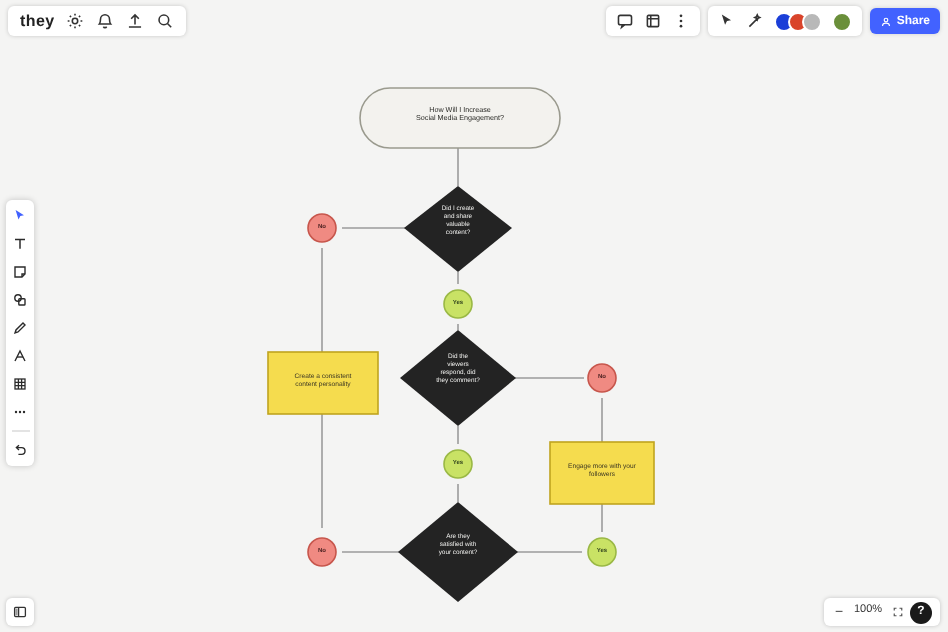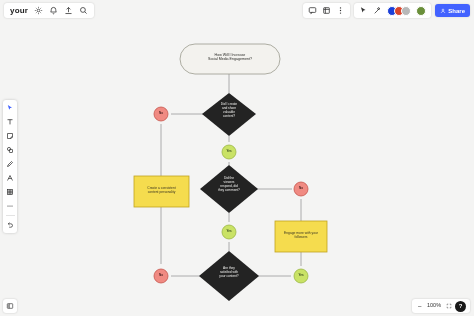--- a/index.html
+++ b/index.html
@@ -301,21 +301,21 @@
 
     <div class="node-text text-badge" style="left:153px; top:112px; width:16px;">No</div>
     <div class="node-text text-badge text-badge-yes" style="left:221px; top:150px; width:16px;">Yes</div>
     <div class="node-text text-badge" style="left:293px; top:187px; width:16px;">No</div>
     <div class="node-text text-badge text-badge-yes" style="left:221px; top:230px; width:16px;">Yes</div>
     <div class="node-text text-badge" style="left:153px; top:274px; width:16px;">No</div>
     <div class="node-text text-badge text-badge-yes" style="left:293px; top:274px; width:16px;">Yes</div>
   </div>
 
   <div class="topbar-left">
-    <div class="miro-logo">your</div>
+    <div class="miro-logo">they</div>
 
     <span class="tb-icon">
       <svg viewBox="0 0 16 16" fill="none" stroke="currentColor" stroke-width="1.4">
         <circle cx="8" cy="8" r="2.4"></circle>
         <path d="M8 1.5v1.6M8 12.9v1.6M1.5 8h1.6M12.9 8h1.6M3.4 3.4l1.1 1.1M11.5 11.5l1.1 1.1M12.6 3.4l-1.1 1.1M4.5 11.5l-1.1 1.1"></path>
       </svg>
     </span>
 
     <span class="tb-icon">
       <svg viewBox="0 0 16 16" fill="none" stroke="currentColor" stroke-width="1.4">

